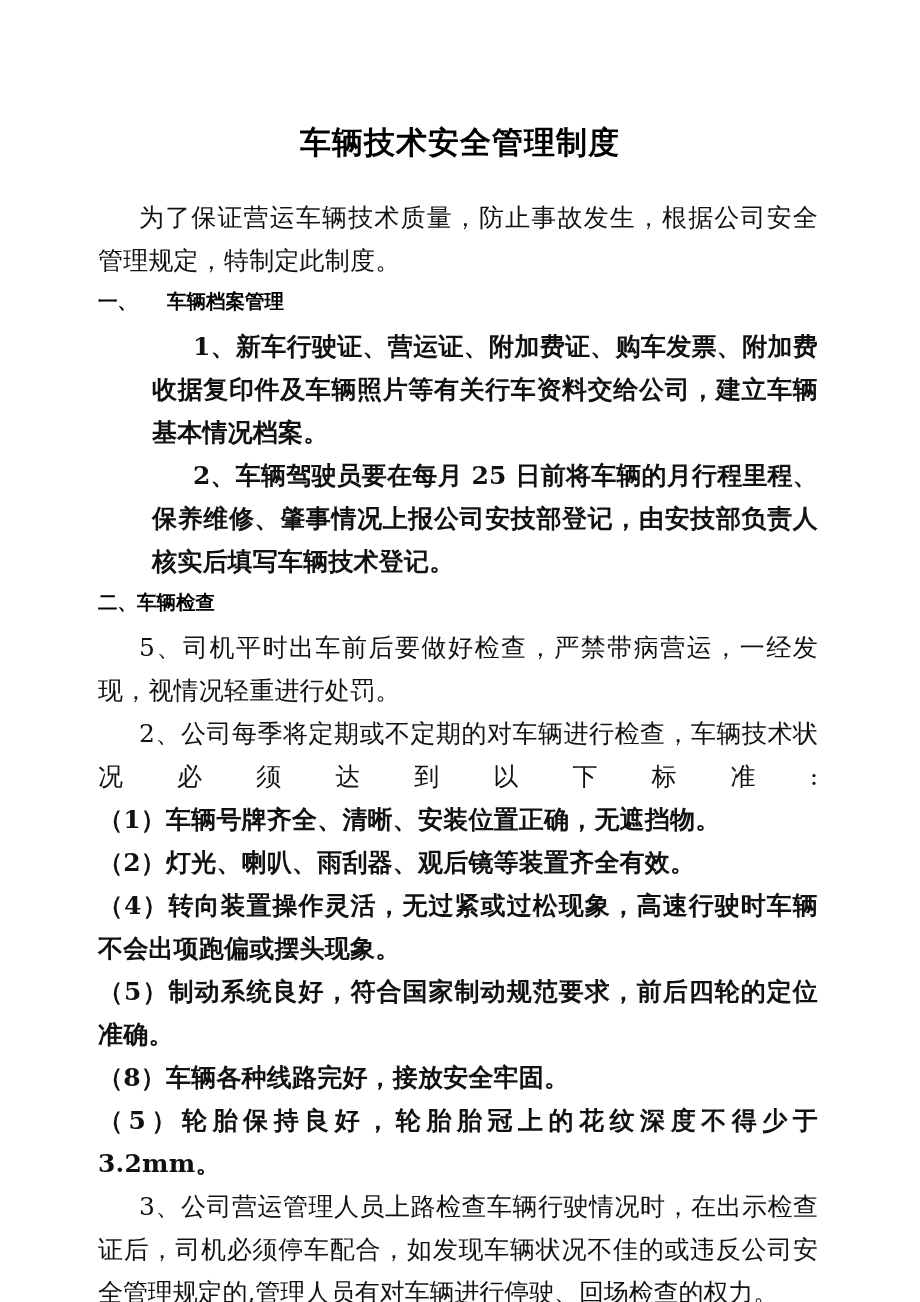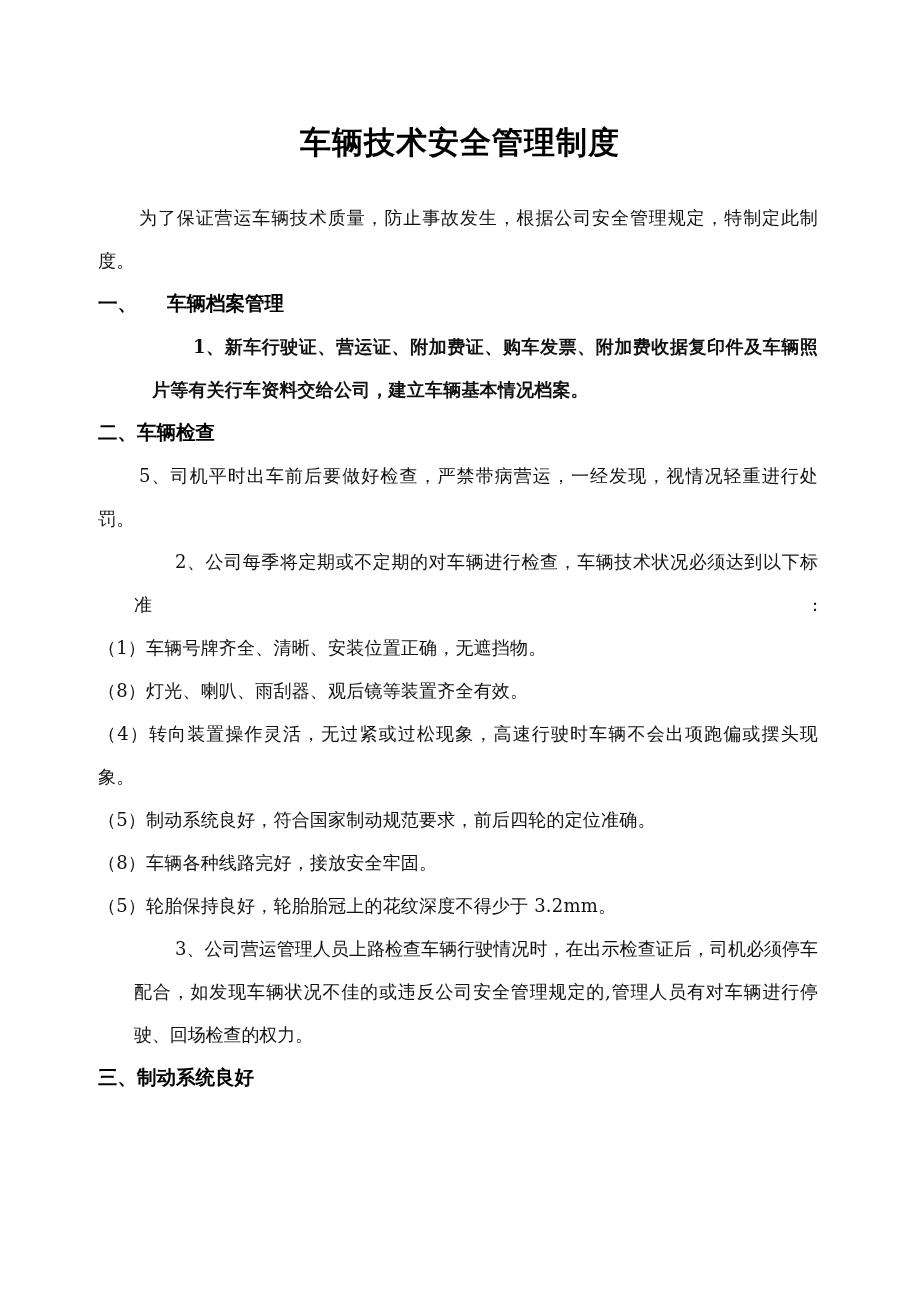--- a/index.html
+++ b/index.html
@@ -30,40 +30,40 @@
     letter-spacing: 1px;
     color: #000000;
     white-space: nowrap;
   }
   .body-block {
     position: absolute;
     left: 98px;
     width: 720px;
   }
   .para {
-    font-size: 18px;
+    font-size: 25px;
     line-height: 43px;
     text-align: justify;
     text-justify: inter-character;
     letter-spacing: 0.2px;
     margin: 0;
     color: #111111;
   }
   .para.indent-2 {
     text-indent: 41px;
   }
   .para.no-indent {
     text-indent: 0;
+    font-weight: bold;
   }
   .para.tight {
     letter-spacing: -0.1px;
-    margin-left: 36px;
   }
   .heading {
-    font-family: Liberation Sans, sans-serif;
+    font-family: Liberation Mono, monospace;
     font-size: 19.5px;
     font-weight: bold;
     line-height: 43px;
     margin: 0;
     color: #000000;
     white-space: nowrap;
   }
   .heading .gap {
     display: inline-block;
     width: 30px;
@@ -90,32 +90,33 @@
   <div class="body-block" style="top: 196px;">
 
     <p class="para indent-2">为了保证营运车辆技术质量，防止事故发生，根据公司安全管理规定，特制定此制度。</p>
 
     <h2 class="heading">
       <span>一、</span><span class="gap"></span><span>车辆档案管理</span>
     </h2>
 
     <div class="sub-block">
       <p class="para">1、新车行驶证、营运证、附加费证、购车发票、附加费收据复印件及车辆照片等有关行车资料交给公司，建立车辆基本情况档案。</p>
+      <p class="para">2、车辆驾驶员要在每月 25 日前将车辆的月行程里程、保养维修、肇事情况上报公司安技部登记，由安技部负责人核实后填写车辆技术登记。</p>
     </div>
 
     <h2 class="heading">
       <span>二、</span><span>车辆检查</span>
     </h2>
 
     <p class="para indent-2">5、司机平时出车前后要做好检查，严禁带病营运，一经发现，视情况轻重进行处罚。</p>
 
     <p class="para indent-2 justify-last tight">2、公司每季将定期或不定期的对车辆进行检查，车辆技术状况必须达到以下标准:</p>
 
     <p class="para no-indent">（1）车辆号牌齐全、清晰、安装位置正确，无遮挡物。</p>
-    <p class="para no-indent">（8）灯光、喇叭、雨刮器、观后镜等装置齐全有效。</p>
+    <p class="para no-indent">（2）灯光、喇叭、雨刮器、观后镜等装置齐全有效。</p>
     <p class="para no-indent">（4）转向装置操作灵活，无过紧或过松现象，高速行驶时车辆不会出项跑偏或摆头现象。</p>
     <p class="para no-indent">（5）制动系统良好，符合国家制动规范要求，前后四轮的定位准确。</p>
     <p class="para no-indent">（8）车辆各种线路完好，接放安全牢固。</p>
     <p class="para no-indent">（5）轮胎保持良好，轮胎胎冠上的花纹深度不得少于 3.2mm。</p>
 
     <p class="para indent-2 tight">3、公司营运管理人员上路检查车辆行驶情况时，在出示检查证后，司机必须停车配合，如发现车辆状况不佳的或违反公司安全管理规定的,管理人员有对车辆进行停驶、回场检查的权力。</p>
 
     <h2 class="heading">
       <span>三、</span><span>制动系统良好</span>
     </h2>

